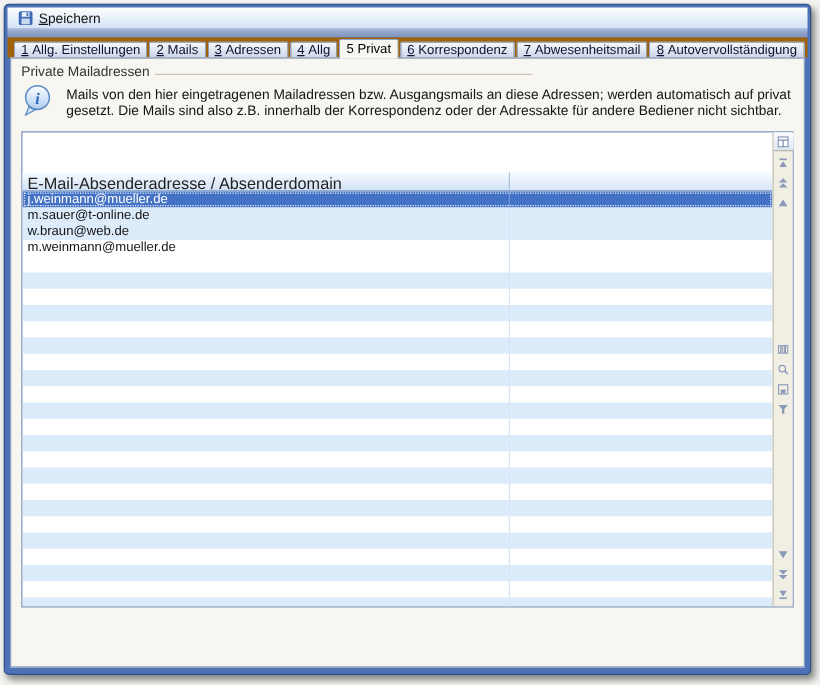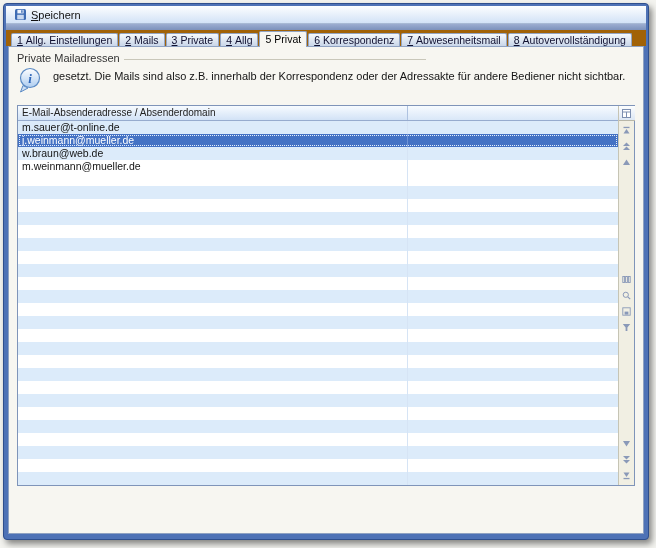--- a/index.html
+++ b/index.html
@@ -69,21 +69,21 @@
   .groupline { width:302px; height:1px; background:#c9c7ba; margin-top:2px; }
   .inforow { display:flex; gap:10px; margin:2px 0 4px; height:34px; }
   .infotext { font-size:11px; line-height:13px; color:#141414; padding-top:3px; }
   
   .tablewrap { display:flex; border:1px solid #7f94b9; background:#fff; height:381px; }
   .tmain { flex:1; display:flex; flex-direction:column; min-width:0; }
   .thead {
     display:flex; height:15px; flex:0 0 15px;
     background:linear-gradient(#f7fbff,#d2e2f6);
     border-bottom:1px solid #96abce;
-    font-size:10px; color:#222;
+    font-size:13px; color:#222;margin-top:32px;
   }
   .th1 { width:390px; padding:1px 4px 0; border-right:1px solid #aec2e0; }
   .th2 { flex:1; background:linear-gradient(#f7fbff,#d9e7f8); }
   .tbody { flex:1; overflow:hidden; }
   .trow { display:flex; height:13px; font-size:10.5px; color:#141414; }
   .trow .td1 {
     width:390px; padding:0 4px; border-right:1px solid #d6e4f5;
     line-height:13px; white-space:nowrap; overflow:hidden;
   }
   .trow .td2 { flex:1; }
@@ -134,21 +134,21 @@
       </svg>
       <span><span class="mn">S</span><span>peichern</span></span>
     </div>
   </div>
 
   <div class="band"></div>
 
   <div class="tabstrip">
     <div class="tab"><span class="tab-num">1</span><span>Allg. Einstellungen</span></div>
     <div class="tab"><span class="tab-num">2</span><span>Mails</span></div>
-    <div class="tab"><span class="tab-num">3</span><span>Private</span></div>
+    <div class="tab"><span class="tab-num">3</span><span>Adressen</span></div>
     <div class="tab"><span class="tab-num">4</span><span>Allg</span></div>
     <div class="tab active"><span class="tab-num">5</span><span>Privat</span></div>
     <div class="tab"><span class="tab-num">6</span><span>Korrespondenz</span></div>
     <div class="tab"><span class="tab-num">7</span><span>Abwesenheitsmail</span></div>
     <div class="tab"><span class="tab-num">8</span><span>Autovervollständigung</span></div>
   </div>
 
   <div class="tabpage">
 
     <div class="grouphead">
@@ -162,37 +162,38 @@
           <linearGradient id="infg" x1="0" y1="0" x2="0" y2="1">
             <stop offset="0" stop-color="#fdfeff"></stop>
               <stop offset="1" stop-color="#aecdf0"></stop>
           </linearGradient>
         </defs>
         <circle cx="13" cy="11" r="9.5" fill="url(#infg)" stroke="#5b8ac4" stroke-width="1.2"></circle>
         <polygon points="6,18.5 3.5,25 11,21" fill="#cfe0f4" stroke="#5b8ac4" stroke-width="1"></polygon>
         <text x="13" y="16" font-size="13" font-weight="bold" font-style="italic" font-family="Liberation Serif, serif" fill="#2f66b8" text-anchor="middle">i</text>
       </svg>
       <div class="infotext">
+        <div>Mails von den hier eingetragenen Mailadressen bzw. Ausgangsmails an diese Adressen; werden automatisch auf privat</div>
         <div>gesetzt. Die Mails sind also z.B. innerhalb der Korrespondenz oder der Adressakte für andere Bediener nicht sichtbar.</div>
       </div>
     </div>
 
     <div class="tablewrap">
       <div class="tmain">
         <div class="thead">
           <div class="th1">E-Mail-Absenderadresse / Absenderdomain</div>
           <div class="th2"></div>
         </div>
         <div class="tbody" id="table-body">
-            <div class="trow stripe">
-              <div class="td1">m.sauer@t-online.de</div>
-              <div class="td2"></div>
-            </div>
             <div class="trow sel">
               <div class="td1">j.weinmann@mueller.de</div>
+              <div class="td2"></div>
+            </div>
+            <div class="trow stripe">
+              <div class="td1">m.sauer@t-online.de</div>
               <div class="td2"></div>
             </div>
             <div class="trow stripe">
               <div class="td1">w.braun@web.de</div>
               <div class="td2"></div>
             </div>
             <div class="trow">
               <div class="td1">m.weinmann@mueller.de</div>
               <div class="td2"></div>
             </div>

